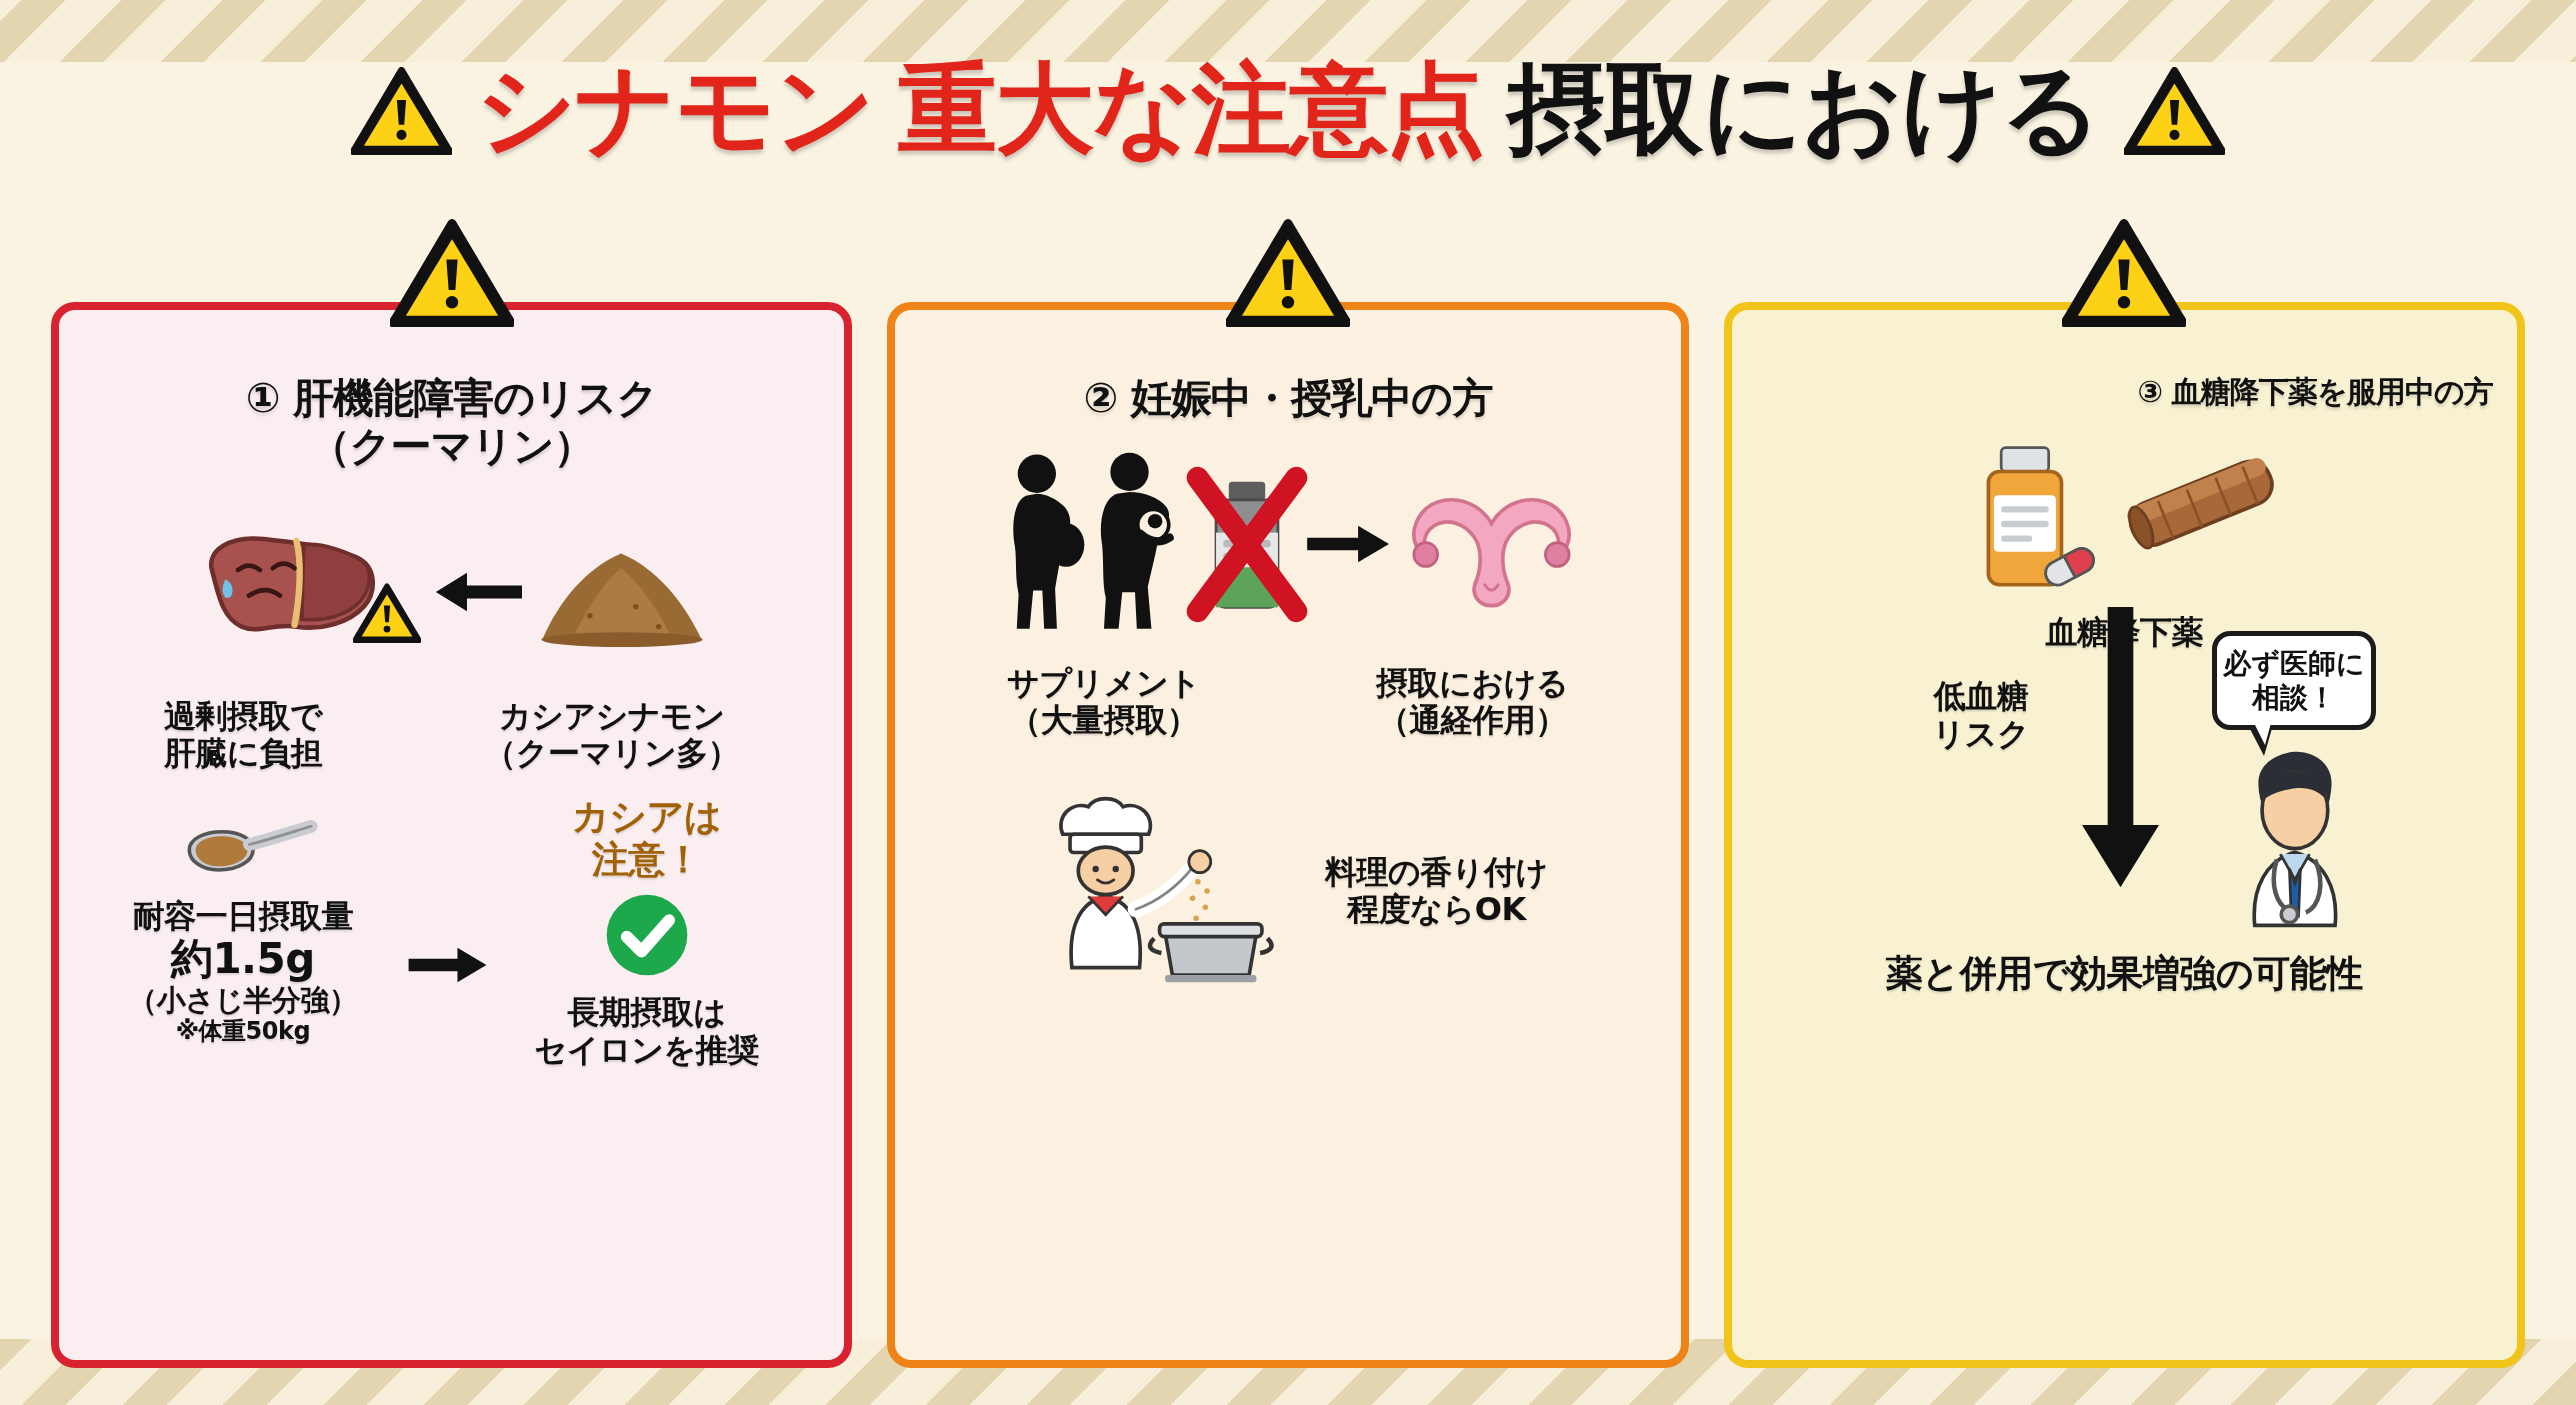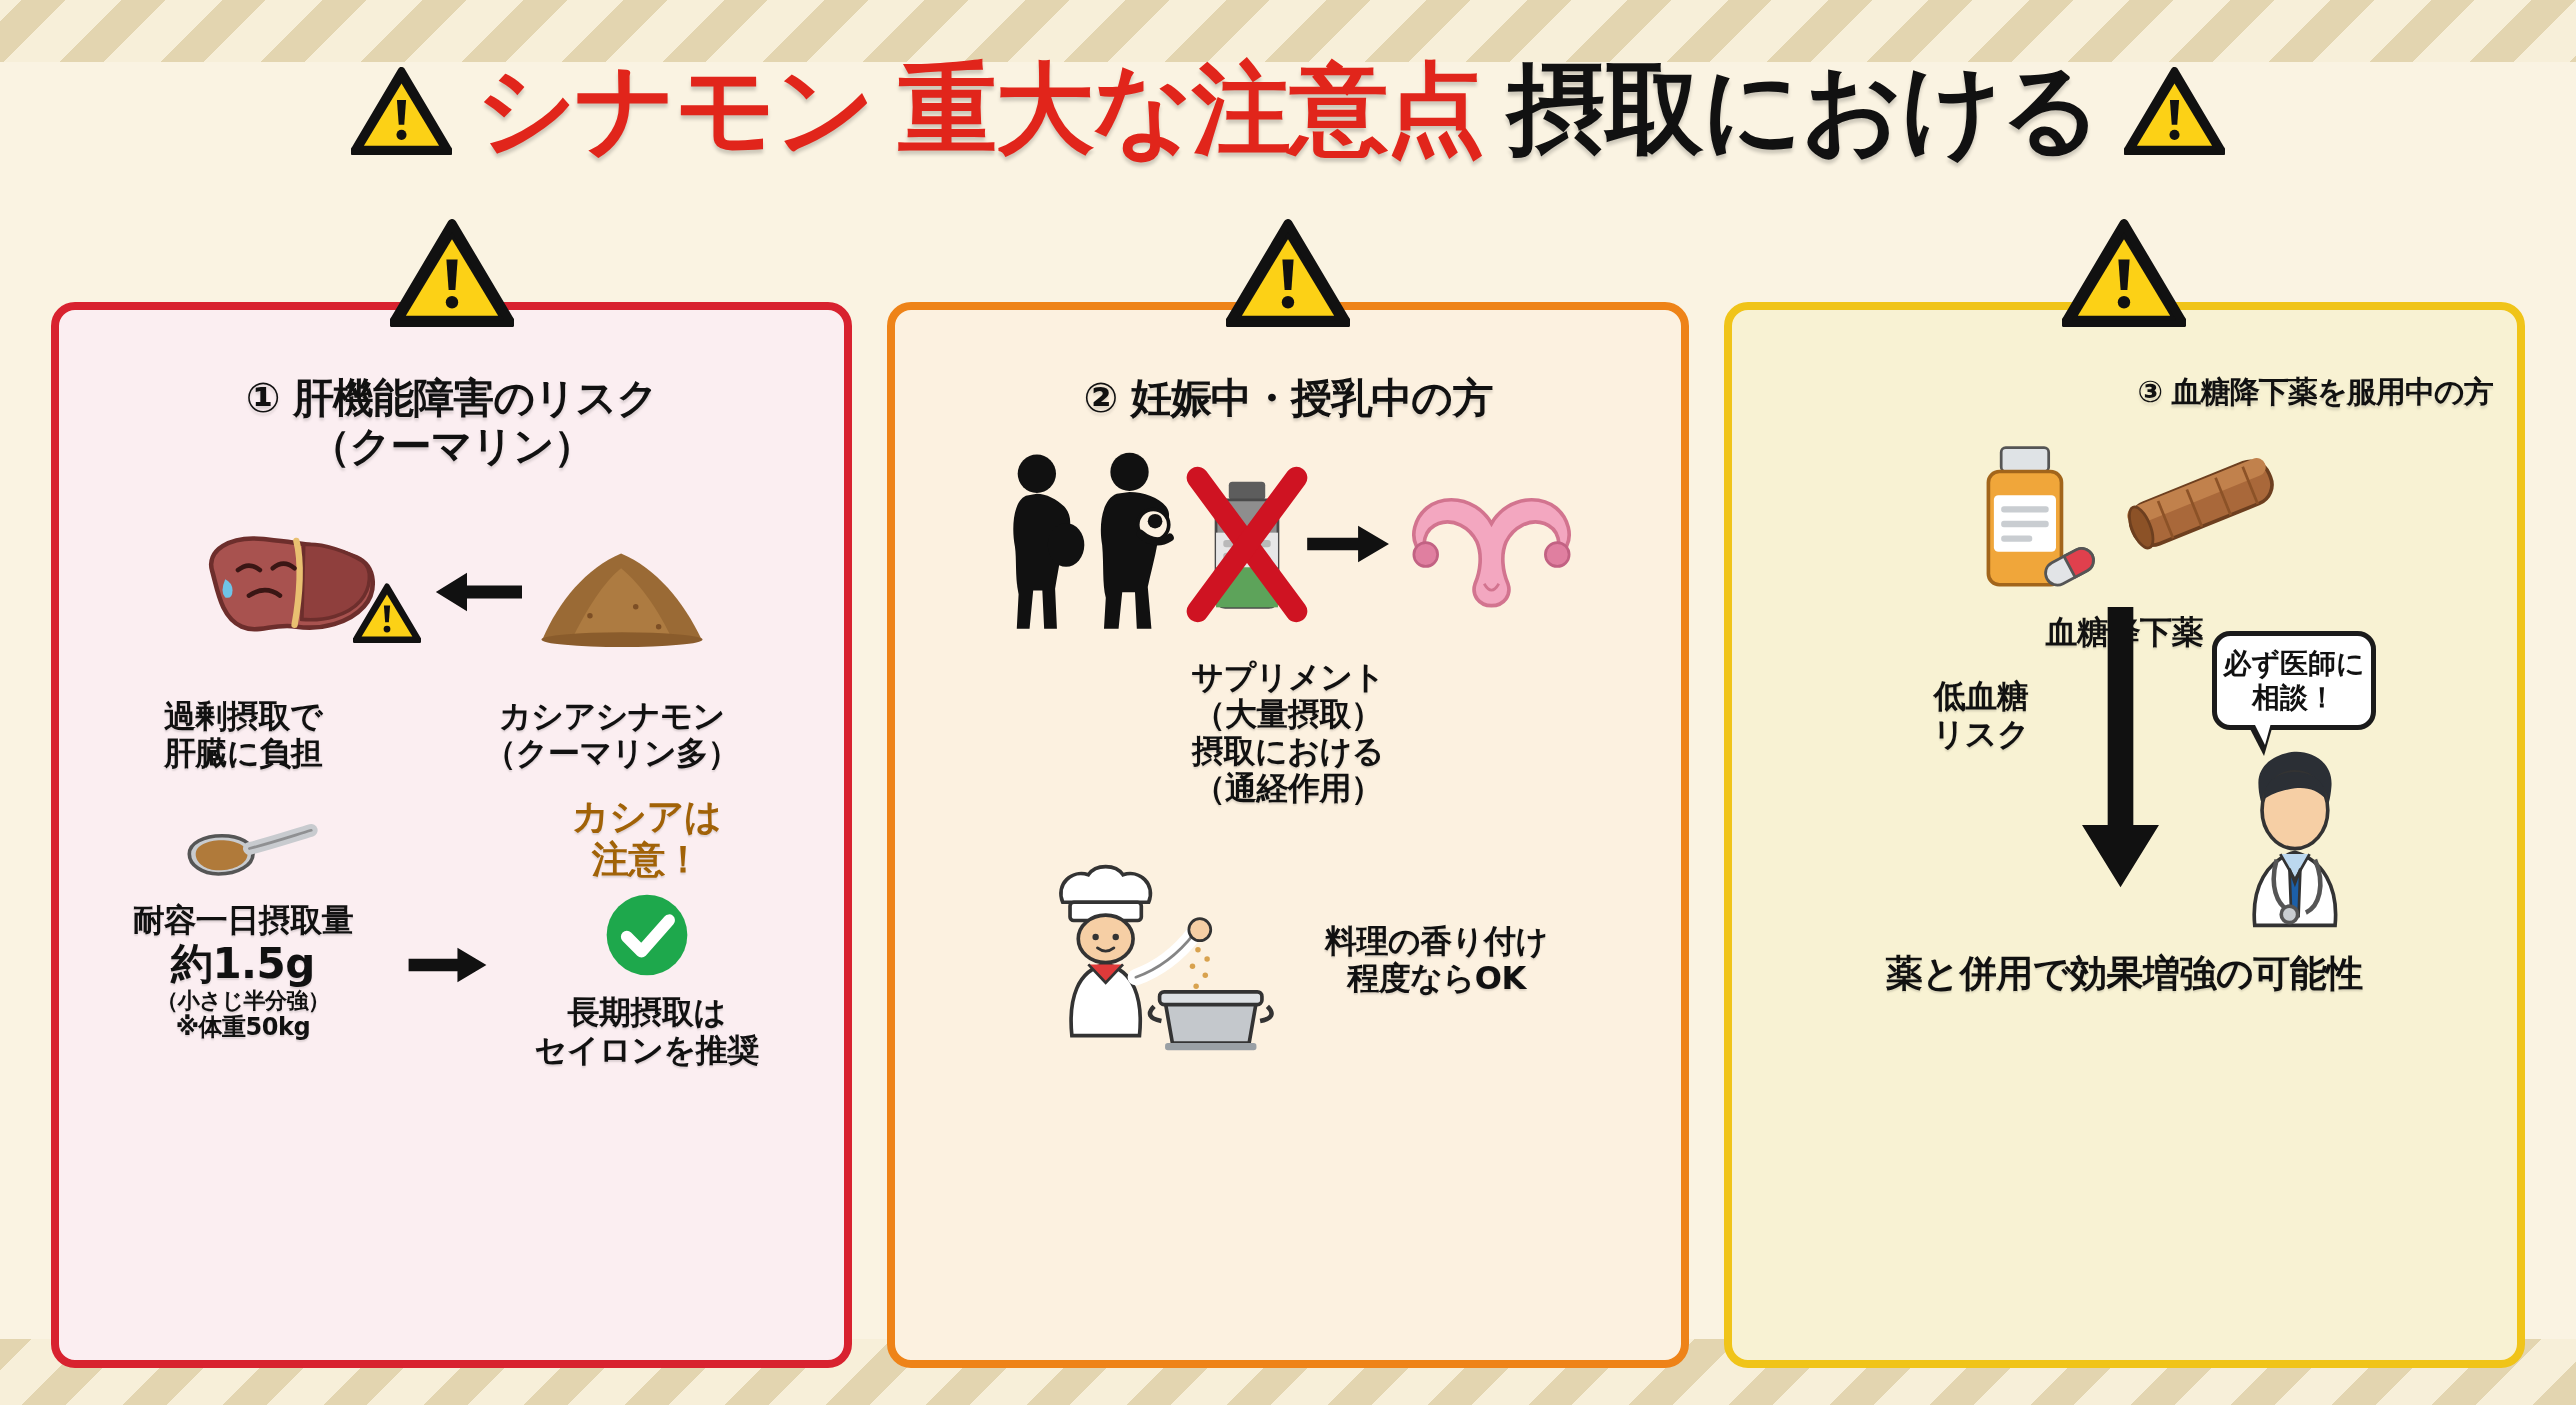--- a/index.html
+++ b/index.html
@@ -95,21 +95,21 @@
   .cap {
     text-align: center;
     font-size: 32px;
     font-weight: 900;
     color: #111;
     line-height: 1.16;
     white-space: pre-line;
     letter-spacing: -0.5px;
     text-shadow: 0 1.8px 1.8px rgba(0,0,0,0.12);
   }
-  .cap.small { font-size: 22px; }
+  .cap.small { font-size: 29px; }
   .cap.red { color: #a16207; font-size: 37px; }
 
   
   .p1-row1 {
     display: flex; align-items: center; justify-content: center;
     gap: 9.1px;
     margin-top: 31px;
     height: 183px;
   }
   .p1-labels {
@@ -121,21 +121,21 @@
     gap: 5.5px; margin-top: 24px;
   }
   .p1-col-left { width: 46%; text-align: center; }
   .p1-col-right { width: 50%; text-align: center; }
 
   
   .p2-row1 {
     display: flex; align-items: center; justify-content: center;
     gap: 3.7px; margin-top: 27.4px; height: 192px;
   }
-  .p2-labels { display: flex; margin-top: 17px; flex-direction: column; }
+  .p2-labels { display: flex; margin-top: 23px; }
   .p2-labels > div { flex: 1; }
   .p2-row2 {
     display: flex; align-items: center; justify-content: center;
     gap: 32px; margin-top: 55px;
   }
 
   
   .p3-top { display: flex; justify-content: center; align-items: flex-start; gap: 20px; margin-top: 33px; }
   .p3-mid { display: flex; justify-content: center; align-items: center; position: relative; height: 293px; }
   .p3-bottom { text-align: center; margin-top: 9.1px; }

